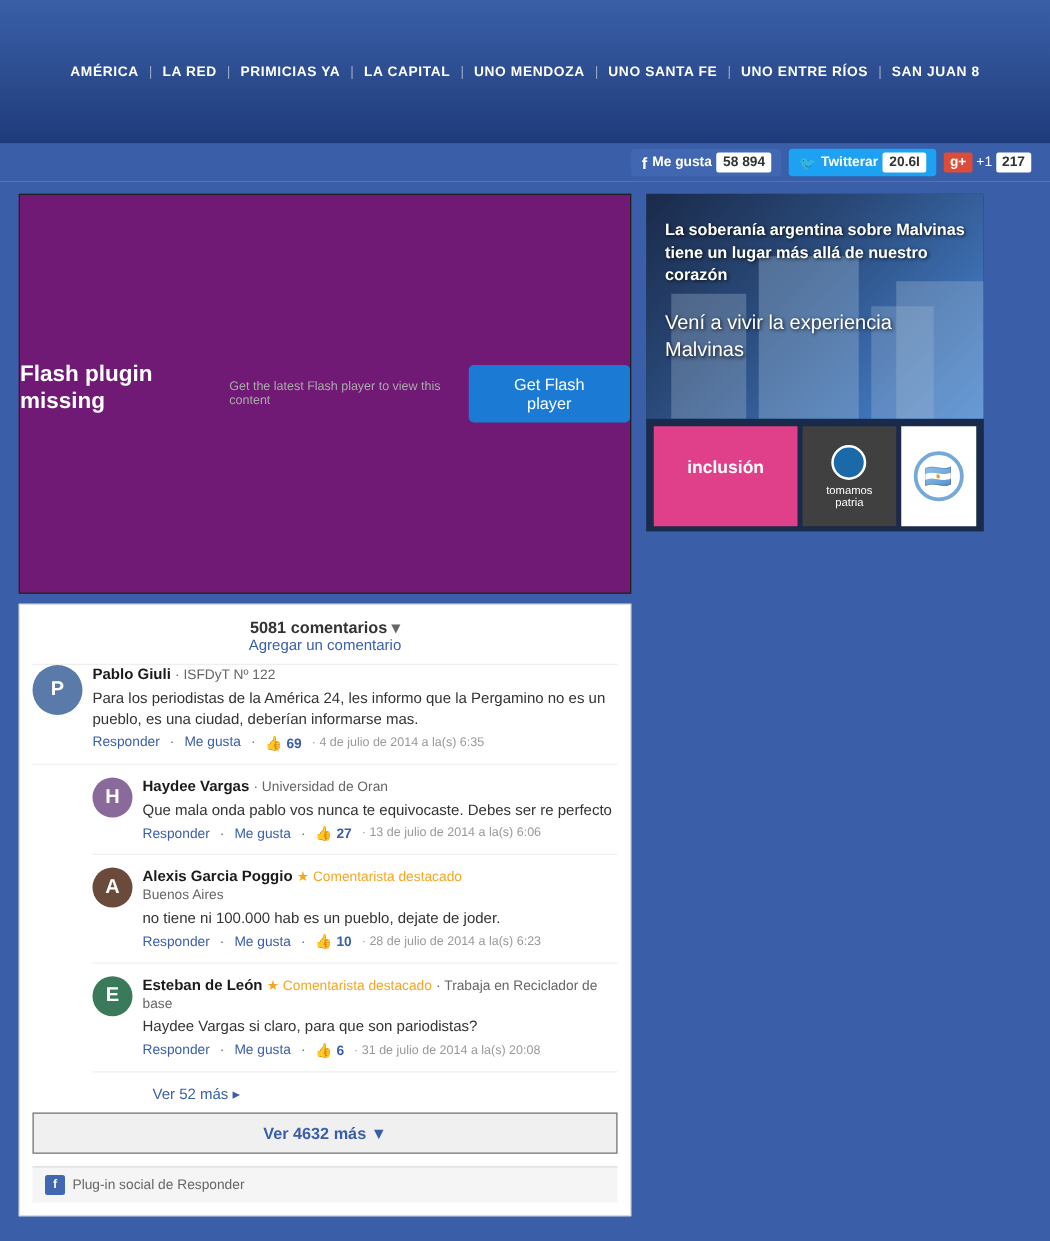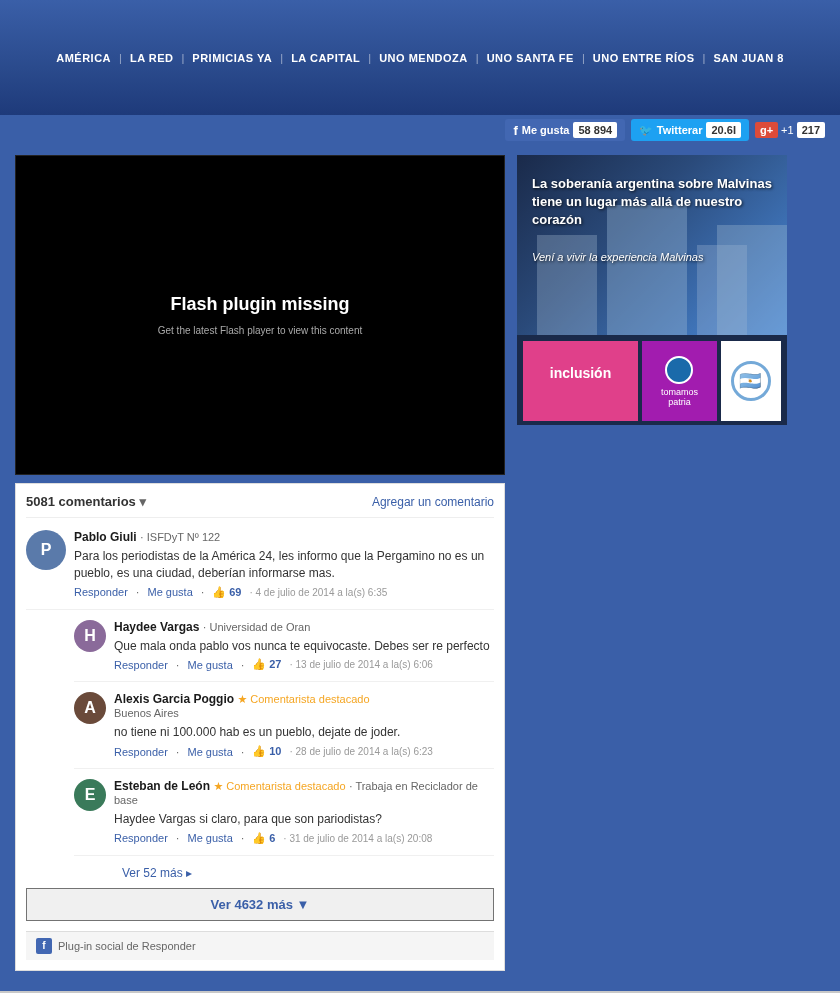--- a/index.html
+++ b/index.html
@@ -127,25 +127,25 @@
     }
     .left-col {
       flex: 0 0 490px;
     }
     .right-col {
       flex: 0 0 280px;
     }
 
     
     .video-player {
-      background: #000000;
+      background: #701a75;
       width: 490px;
       height: 320px;
       display: flex;
-      flex-direction: column;
+      flex-direction: row;
       align-items: center;
       justify-content: center;
       border: 1px solid #222;
     }
     .flash-title {
       color: white;
       font-size: 18px;
       font-weight: bold;
       margin-bottom: 10px;
     }
@@ -167,23 +167,23 @@
     .comments-section {
       background: white;
       border: 1px solid #ddd;
       margin-top: 8px;
       padding: 10px;
     }
     .comments-header {
       display: flex;
       justify-content: space-between;
       align-items: center;
-      margin-bottom: 12px;
       padding-bottom: 8px;
       border-bottom: 1px solid #eee;
+      flex-direction: column;
     }
     .comments-count {
       font-size: 13px;
       font-weight: bold;
       color: #333;
     }
     .comments-count-arrow {
       color: #666;
     }
     .add-comment-link {
@@ -354,21 +354,21 @@
       height: 80px;
       display: flex;
       align-items: flex-start;
       justify-content: center;
       color: white;
       font-size: 14px;
       font-weight: bold;
       padding: 24px;
     }
     .ad-bottom-blue {
-      background: #a21caf;
+      background: #404040;
       flex: 1;
       height: 80px;
       display: flex;
       align-items: center;
       justify-content: center;
       padding: 4px;
     }
     .ad-bottom-blue-inner {
       display: flex;
       flex-direction: column;
@@ -456,20 +456,21 @@
 </div>
 
 <div class="main-wrapper">
   <div class="content-row">
 
     <div class="left-col">
 
       <div class="video-player">
         <div class="flash-title">Flash plugin missing</div>
         <div class="flash-subtitle">Get the latest Flash player to view this content</div>
+        <button class="flash-btn">Get Flash player</button>
       </div>
 
       <div class="comments-section">
         <div class="comments-header">
           <span class="comments-count">
             <span>5081 comentarios</span>
             <span class="comments-count-arrow"> ▾</span>
           </span>
           <a class="add-comment-link">Agregar un comentario</a>
         </div>
@@ -563,21 +564,21 @@
       <div class="ad-box">
         <div class="ad-image-bg">
 
           <div style="position:absolute;bottom:0;left:20px;width:60px;height:100px;background:rgba(180,200,220,0.3);"></div>
           <div style="position:absolute;bottom:0;left:90px;width:80px;height:130px;background:rgba(150,180,210,0.4);"></div>
           <div style="position:absolute;bottom:0;left:180px;width:50px;height:90px;background:rgba(170,190,215,0.3);"></div>
           <div style="position:absolute;bottom:0;right:0;width:70px;height:110px;background:rgba(160,185,210,0.35);"></div>
           <div class="ad-text-overlay">
             <span>La soberanía argentina sobre Malvinas tiene un lugar más allá de nuestro corazón</span>
             <br><br>
-            <span style="font-size:11px;font-weight:normal;font-style:italic;">Vení a vivir la experiencia Malvinas</span>
+            <span style="font-size:16px;font-weight:normal;">Vení a vivir la experiencia Malvinas</span>
           </div>
         </div>
         <div class="ad-bottom">
           <div class="ad-bottom-pink">
             <span>inclusión</span>
           </div>
           <div class="ad-bottom-blue">
             <div class="ad-bottom-blue-inner">
               <div class="ad-logo-circle"></div>
               <span style="white-space:pre;">tomamos

